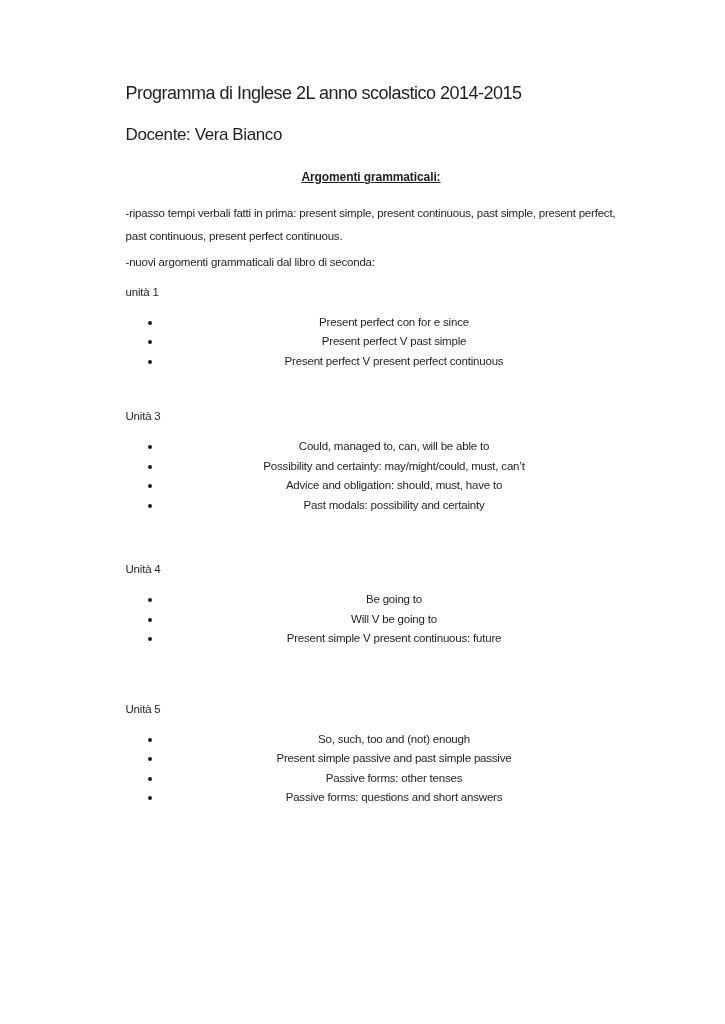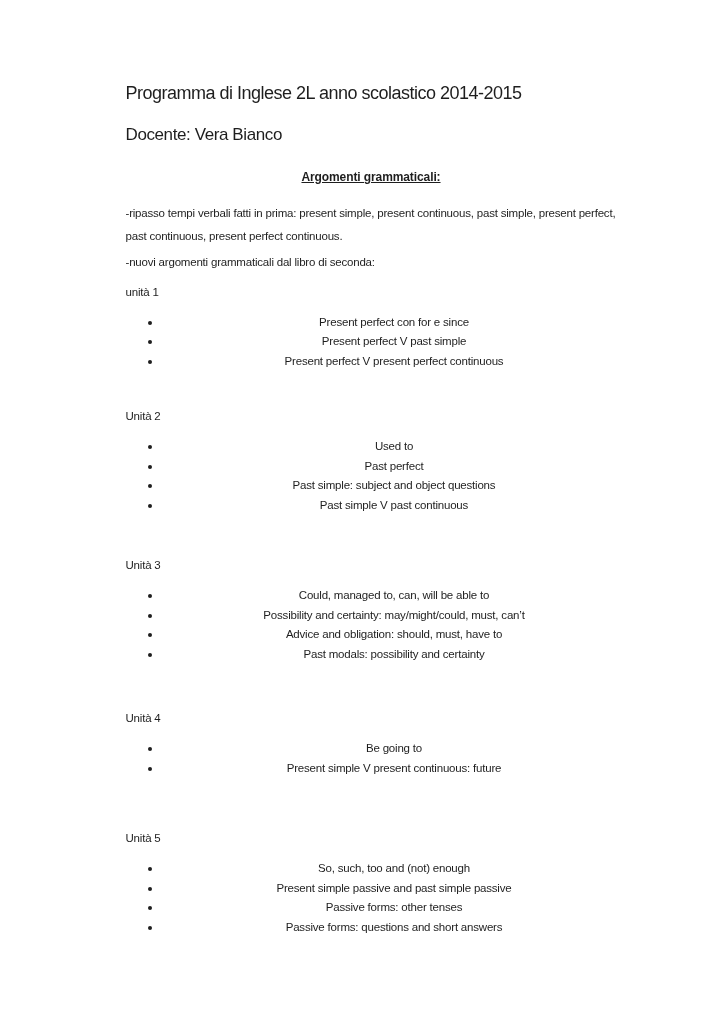--- a/index.html
+++ b/index.html
@@ -111,44 +111,36 @@
 
   <section class="unit unit-1">
     <p class="unit-label">unità 1</p>
     <ul class="bullets">
       <li>Present perfect con for e since</li>
       <li>Present perfect V past simple</li>
       <li>Present perfect V present perfect continuous</li>
     </ul>
   </section>
 
-  <section class="unit unit-2">
-    <p class="unit-label">Unità 2</p>
-    <ul class="bullets">
-      <li>Used to</li>
-      <li>Past perfect</li>
-      <li>Past simple: subject and object questions</li>
-      <li>Past simple V past continuous</li>
-    </ul>
-  </section>
 
   <section class="unit unit-3">
     <p class="unit-label">Unità 3</p>
     <ul class="bullets">
       <li>Could, managed to, can, will be able to</li>
       <li>Possibility and certainty: may/might/could, must, can’t</li>
       <li>Advice and obligation: should, must, have to</li>
       <li>Past modals: possibility and certainty</li>
     </ul>
   </section>
 
   <section class="unit unit-4">
     <p class="unit-label">Unità 4</p>
     <ul class="bullets">
       <li>Be going to</li>
+      <li>Will V be going to</li>
       <li>Present simple V present continuous: future</li>
     </ul>
   </section>
 
   <section class="unit unit-5">
     <p class="unit-label">Unità 5</p>
     <ul class="bullets">
       <li>So, such, too and (not) enough</li>
       <li>Present simple passive and past simple passive</li>
       <li>Passive forms: other tenses</li>

